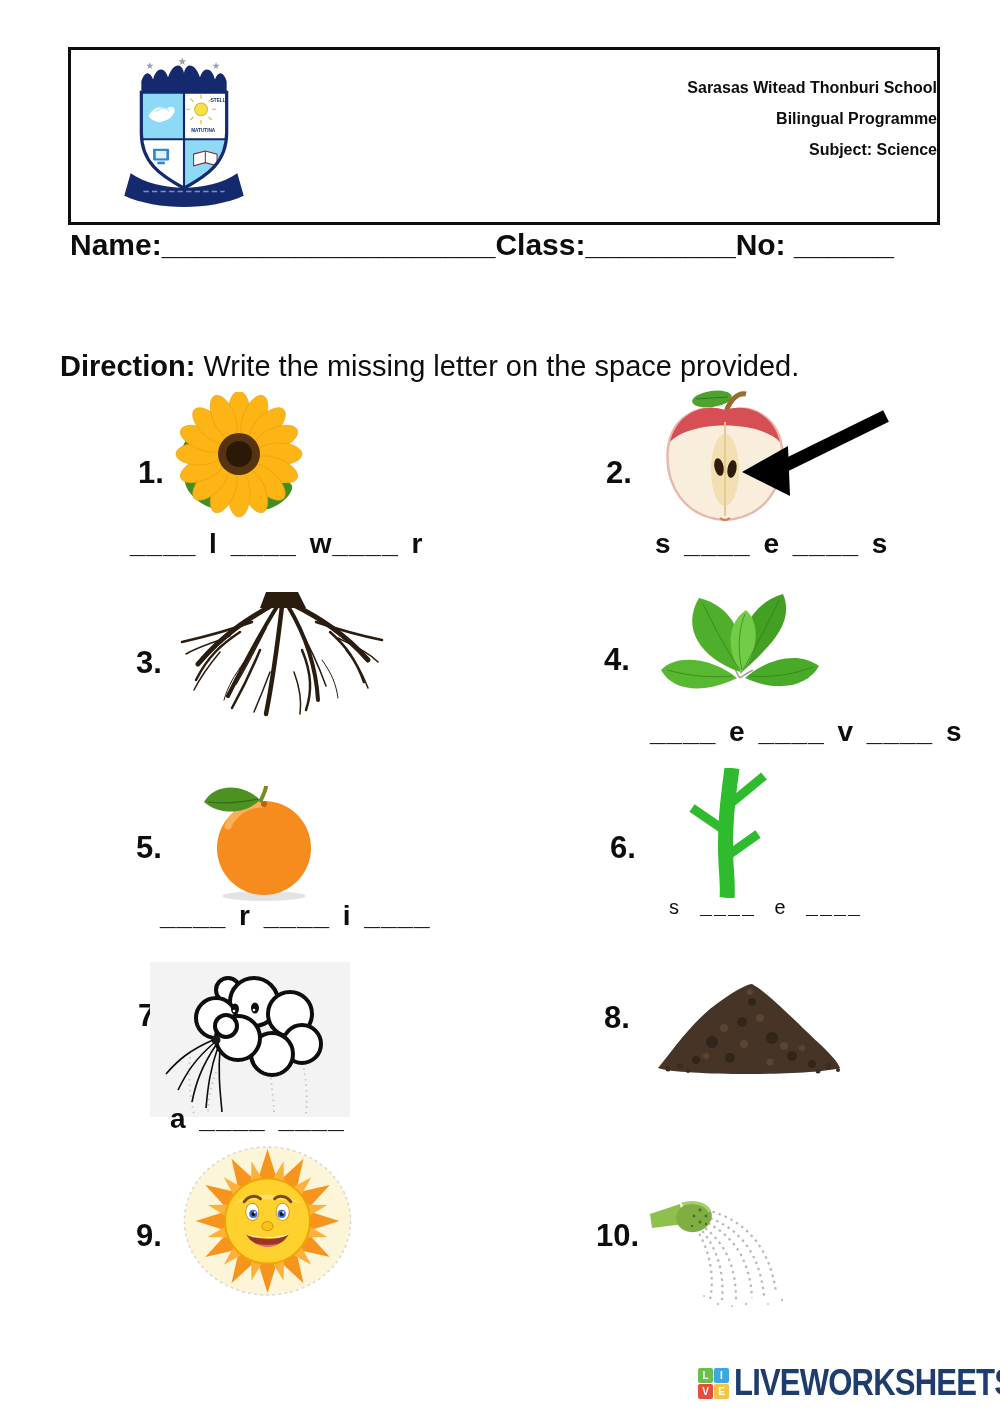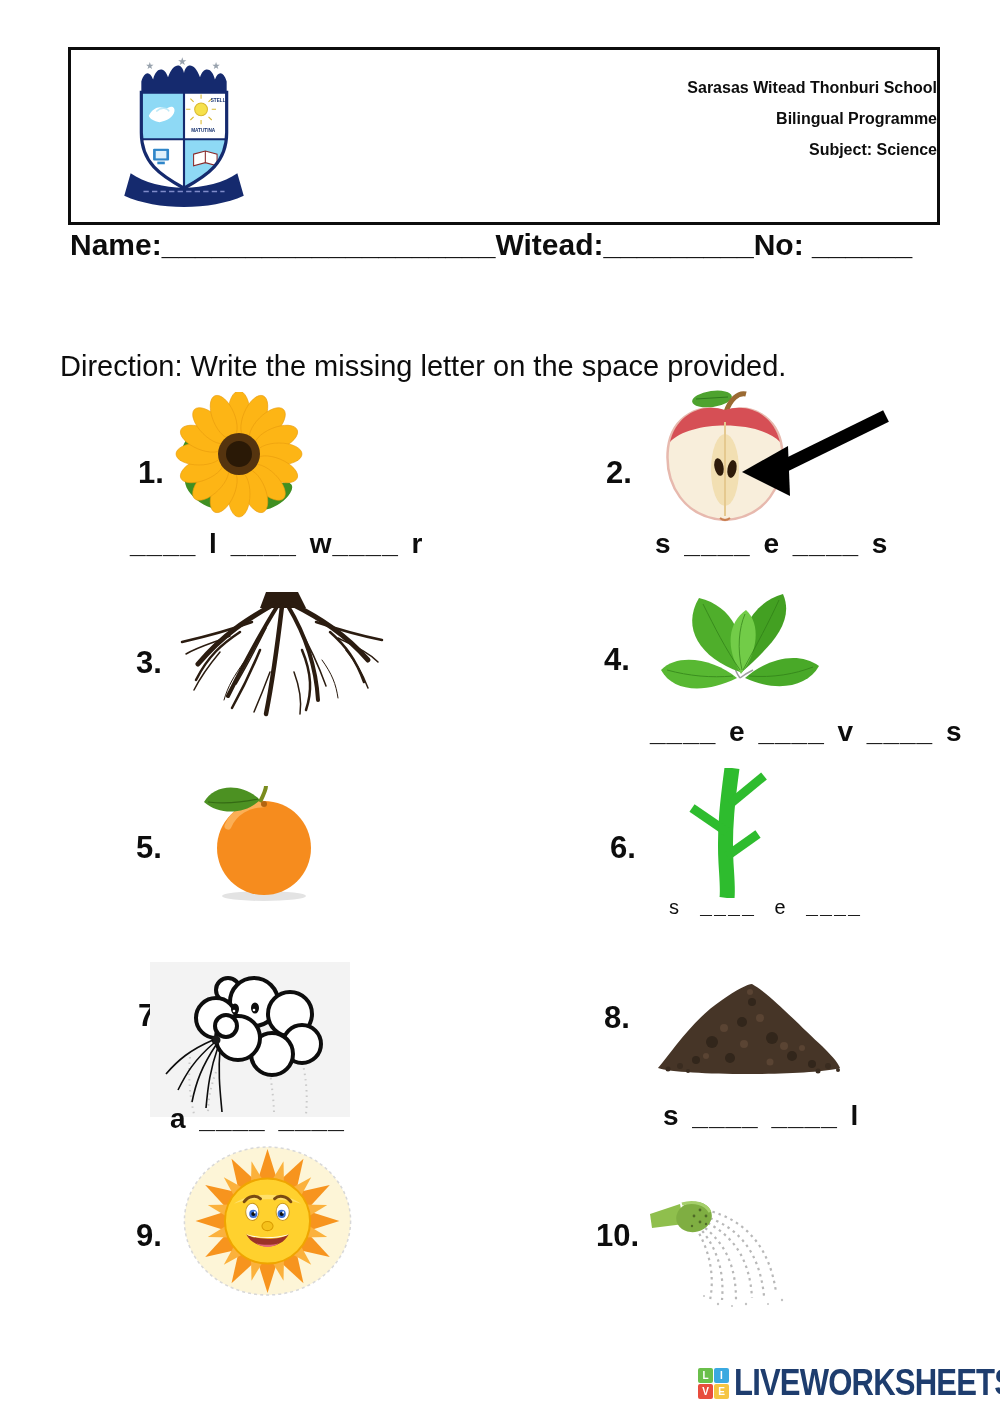--- a/index.html
+++ b/index.html
@@ -5,21 +5,21 @@
   html,body{margin:0;padding:0;background:#fff;}
   .page{position:relative;width:1000px;height:1413px;background:#ffffff;
         font-family:"Liberation Sans",sans-serif;color:#0d0d0d;overflow:hidden;}
   .abs{position:absolute;}
   .hdr-box{left:68px;top:47px;width:866px;height:172px;border:3px solid #0d0d0d;}
   .hdr-text{left:0;top:22px;width:100%;text-align:right;font-weight:bold;
             font-size:16px;line-height:31px;}
   .crest{left:44px;top:6px;}
   .nameline{left:70px;top:228px;font-size:30px;font-weight:bold;white-space:nowrap;}
   .direction{left:60px;top:350px;font-size:29px;white-space:nowrap;}
-  .direction .dlabel{font-weight:normal;text-align:right;}
+  .direction .dlabel{font-weight:bold;text-align:right;}
   .num{font-size:31px;font-weight:bold;}
   .ans{font-size:28px;font-weight:bold;letter-spacing:1px;word-spacing:4px;white-space:nowrap;}
   .ans.light{font-weight:400;font-size:20px;letter-spacing:2px;font-family:Liberation Mono, monospace;}
   .logo{left:698px;top:1362px;display:flex;align-items:center;}
   .logo-grid{display:grid;grid-template-columns:15px 15px;grid-template-rows:15px 15px;
              gap:1px;margin-right:5px;}
   .logo-grid span{display:flex;align-items:center;justify-content:center;color:#fff;
                   font-size:10px;font-weight:bold;border-radius:2px;}
   .logo-text{font-size:37px;font-weight:bold;letter-spacing:-1px;
              transform:scaleX(.84);transform-origin:left center;}
@@ -73,21 +73,21 @@
       </svg>
     </div>
     <div class="abs hdr-text">
       <div>Sarasas Witead Thonburi School</div>
       <div>Bilingual Programme</div>
       <div>Subject: Science</div>
     </div>
   </div>
 
   <div class="abs nameline">
-    <span>Name:</span><span>____________________</span><span>Witead:</span><span>_________</span><span>No:</span><span> ______</span>
+    <span>Name:</span><span>____________________</span><span>Class:</span><span>_________</span><span>No:</span><span> ______</span>
   </div>
 
   <div class="abs direction">
     <span class="dlabel">Direction:</span><span> Write the missing letter on the space provided.</span>
   </div>
 
   <div class="abs num" style="left:138px;top:455px">1.</div>
   <div class="abs" style="left:175px;top:392px">
     <svg width="128" height="132" viewBox="0 0 128 132">
       <ellipse cx="28" cy="100" rx="22" ry="10" fill="#3f8f22" transform="rotate(40 28 100)"></ellipse>
@@ -194,20 +194,21 @@
     <svg width="140" height="122" viewBox="0 0 140 122">
       <ellipse cx="66" cy="114" rx="42" ry="5" fill="#e3e3e3"></ellipse>
       <circle cx="66" cy="66" r="47" fill="#f68c1e"></circle>
       <path d="M30,44 C36,30 50,22 64,22" stroke="#fbaf56" stroke-width="7" fill="none" stroke-linecap="round"></path>
       <path d="M62,20 C66,12 68,8 68,4" stroke="#7a8c1e" stroke-width="4" fill="none"></path>
       <path d="M62,18 C44,0 16,2 6,20 C22,34 48,32 62,18 Z" fill="#4c9122"></path>
       <path d="M10,20 C28,22 46,20 60,17" stroke="#346a14" stroke-width="1.2" fill="none"></path>
       <circle cx="66" cy="22" r="3" fill="#b36410"></circle>
     </svg>
   </div>
+  <div class="abs ans" style="left:160px;top:900px">____ r ____ i ____</div>
 
   <div class="abs num" style="left:610px;top:830px">6.</div>
   <div class="abs" style="left:670px;top:768px">
     <svg width="115" height="130" viewBox="0 0 115 130">
       <g stroke="#2ebc2e" fill="none">
         <path d="M62,0 C58,30 54,60 56,95 C57,112 58,122 57,130" stroke-width="15"></path>
         <path d="M60,36 L94,8" stroke-width="9"></path>
         <path d="M57,64 L22,40" stroke-width="9"></path>
         <path d="M57,88 L88,66" stroke-width="9"></path>
       </g>
@@ -278,21 +279,20 @@
       <g fill="#3a2c20">
         <circle cx="16" cy="97" r="2.5"></circle>
           <circle cx="28" cy="94" r="3"></circle>
           <circle cx="176" cy="94" r="3"></circle>
         <circle cx="186" cy="98" r="2"></circle>
           <circle cx="36" cy="99" r="2"></circle>
           <circle cx="166" cy="99" r="2.5"></circle>
       </g>
     </svg>
   </div>
-  <div class="abs ans" style="left:663px;top:1100px">s ____ ____ l</div>
 
   <div class="abs num" style="left:136px;top:1218px">9.</div>
   <div class="abs" style="left:180px;top:1145px">
     <svg width="175" height="152" viewBox="0 0 170 150">
       <ellipse cx="85" cy="75" rx="82" ry="73" fill="#fdf5d7" stroke="#d8d8d8" stroke-width="1.5" stroke-dasharray="3 3"></ellipse>
       <g fill="#f7941e">
         <polygon points="85,4 95,36 75,36"></polygon>
         <polygon points="85,4 95,36 75,36" transform="rotate(30 85 75)"></polygon>
         <polygon points="85,4 95,36 75,36" transform="rotate(60 85 75)"></polygon>
         <polygon points="85,4 95,36 75,36" transform="rotate(90 85 75)"></polygon>

